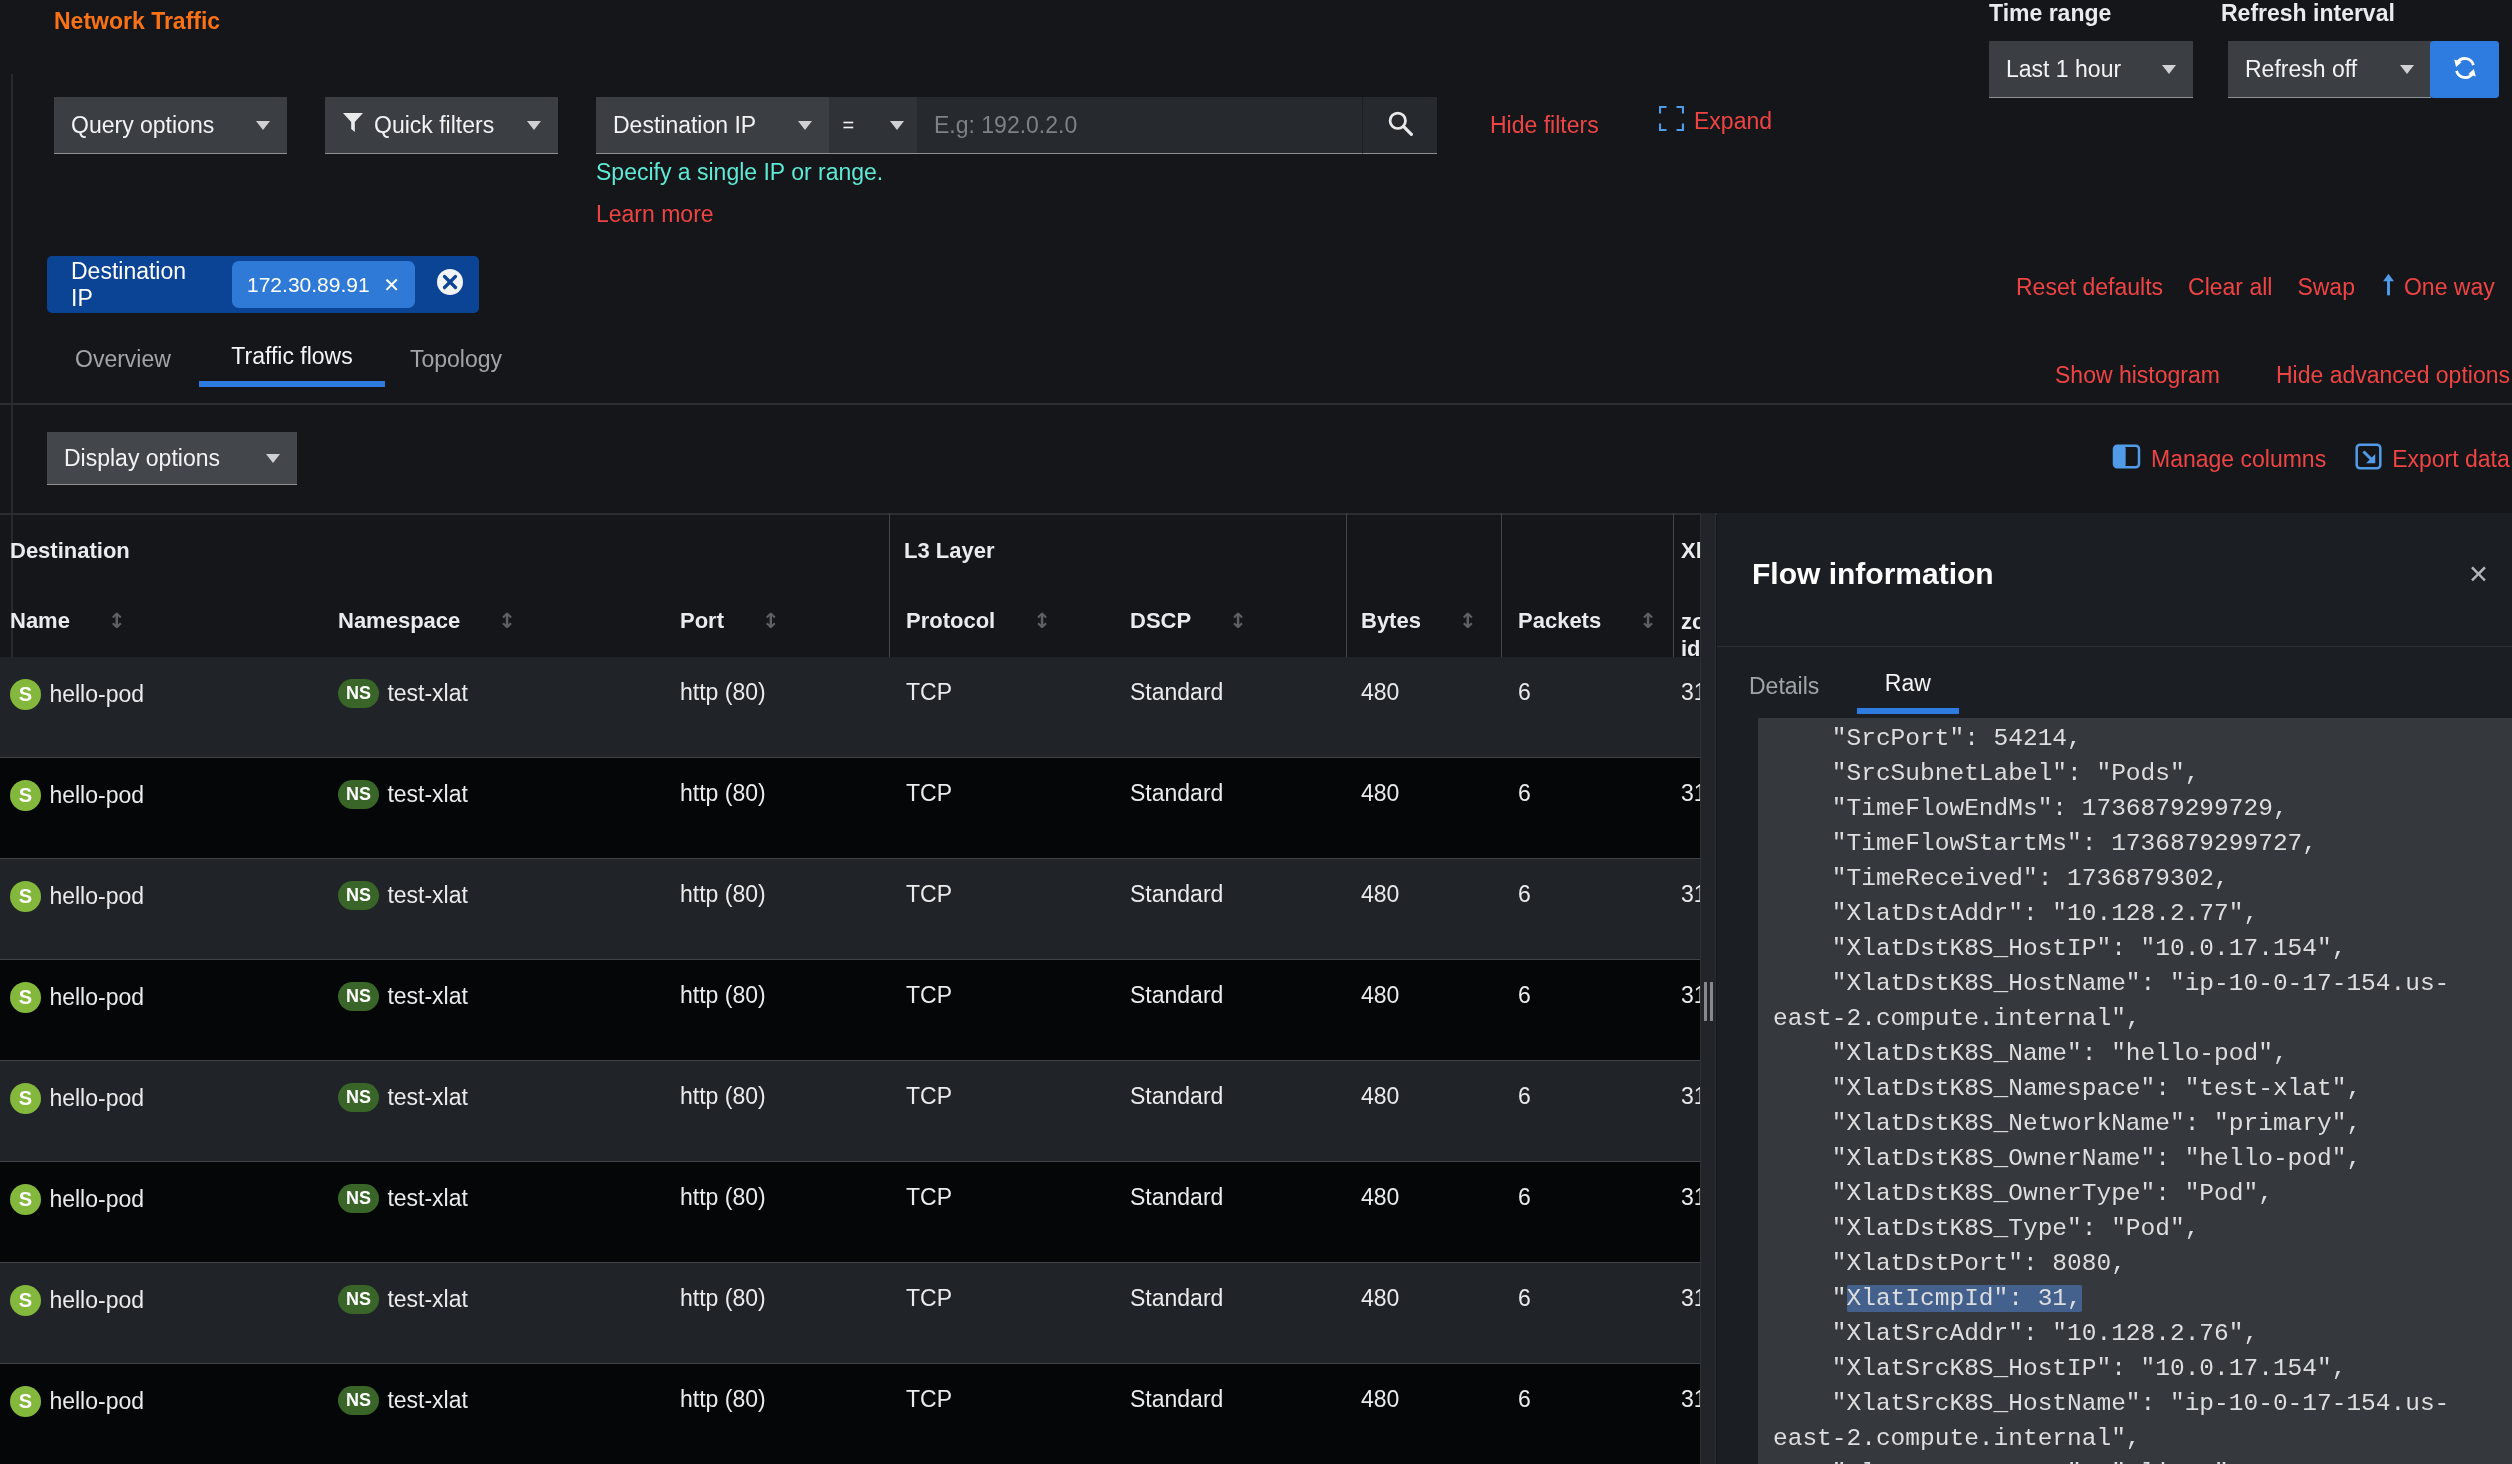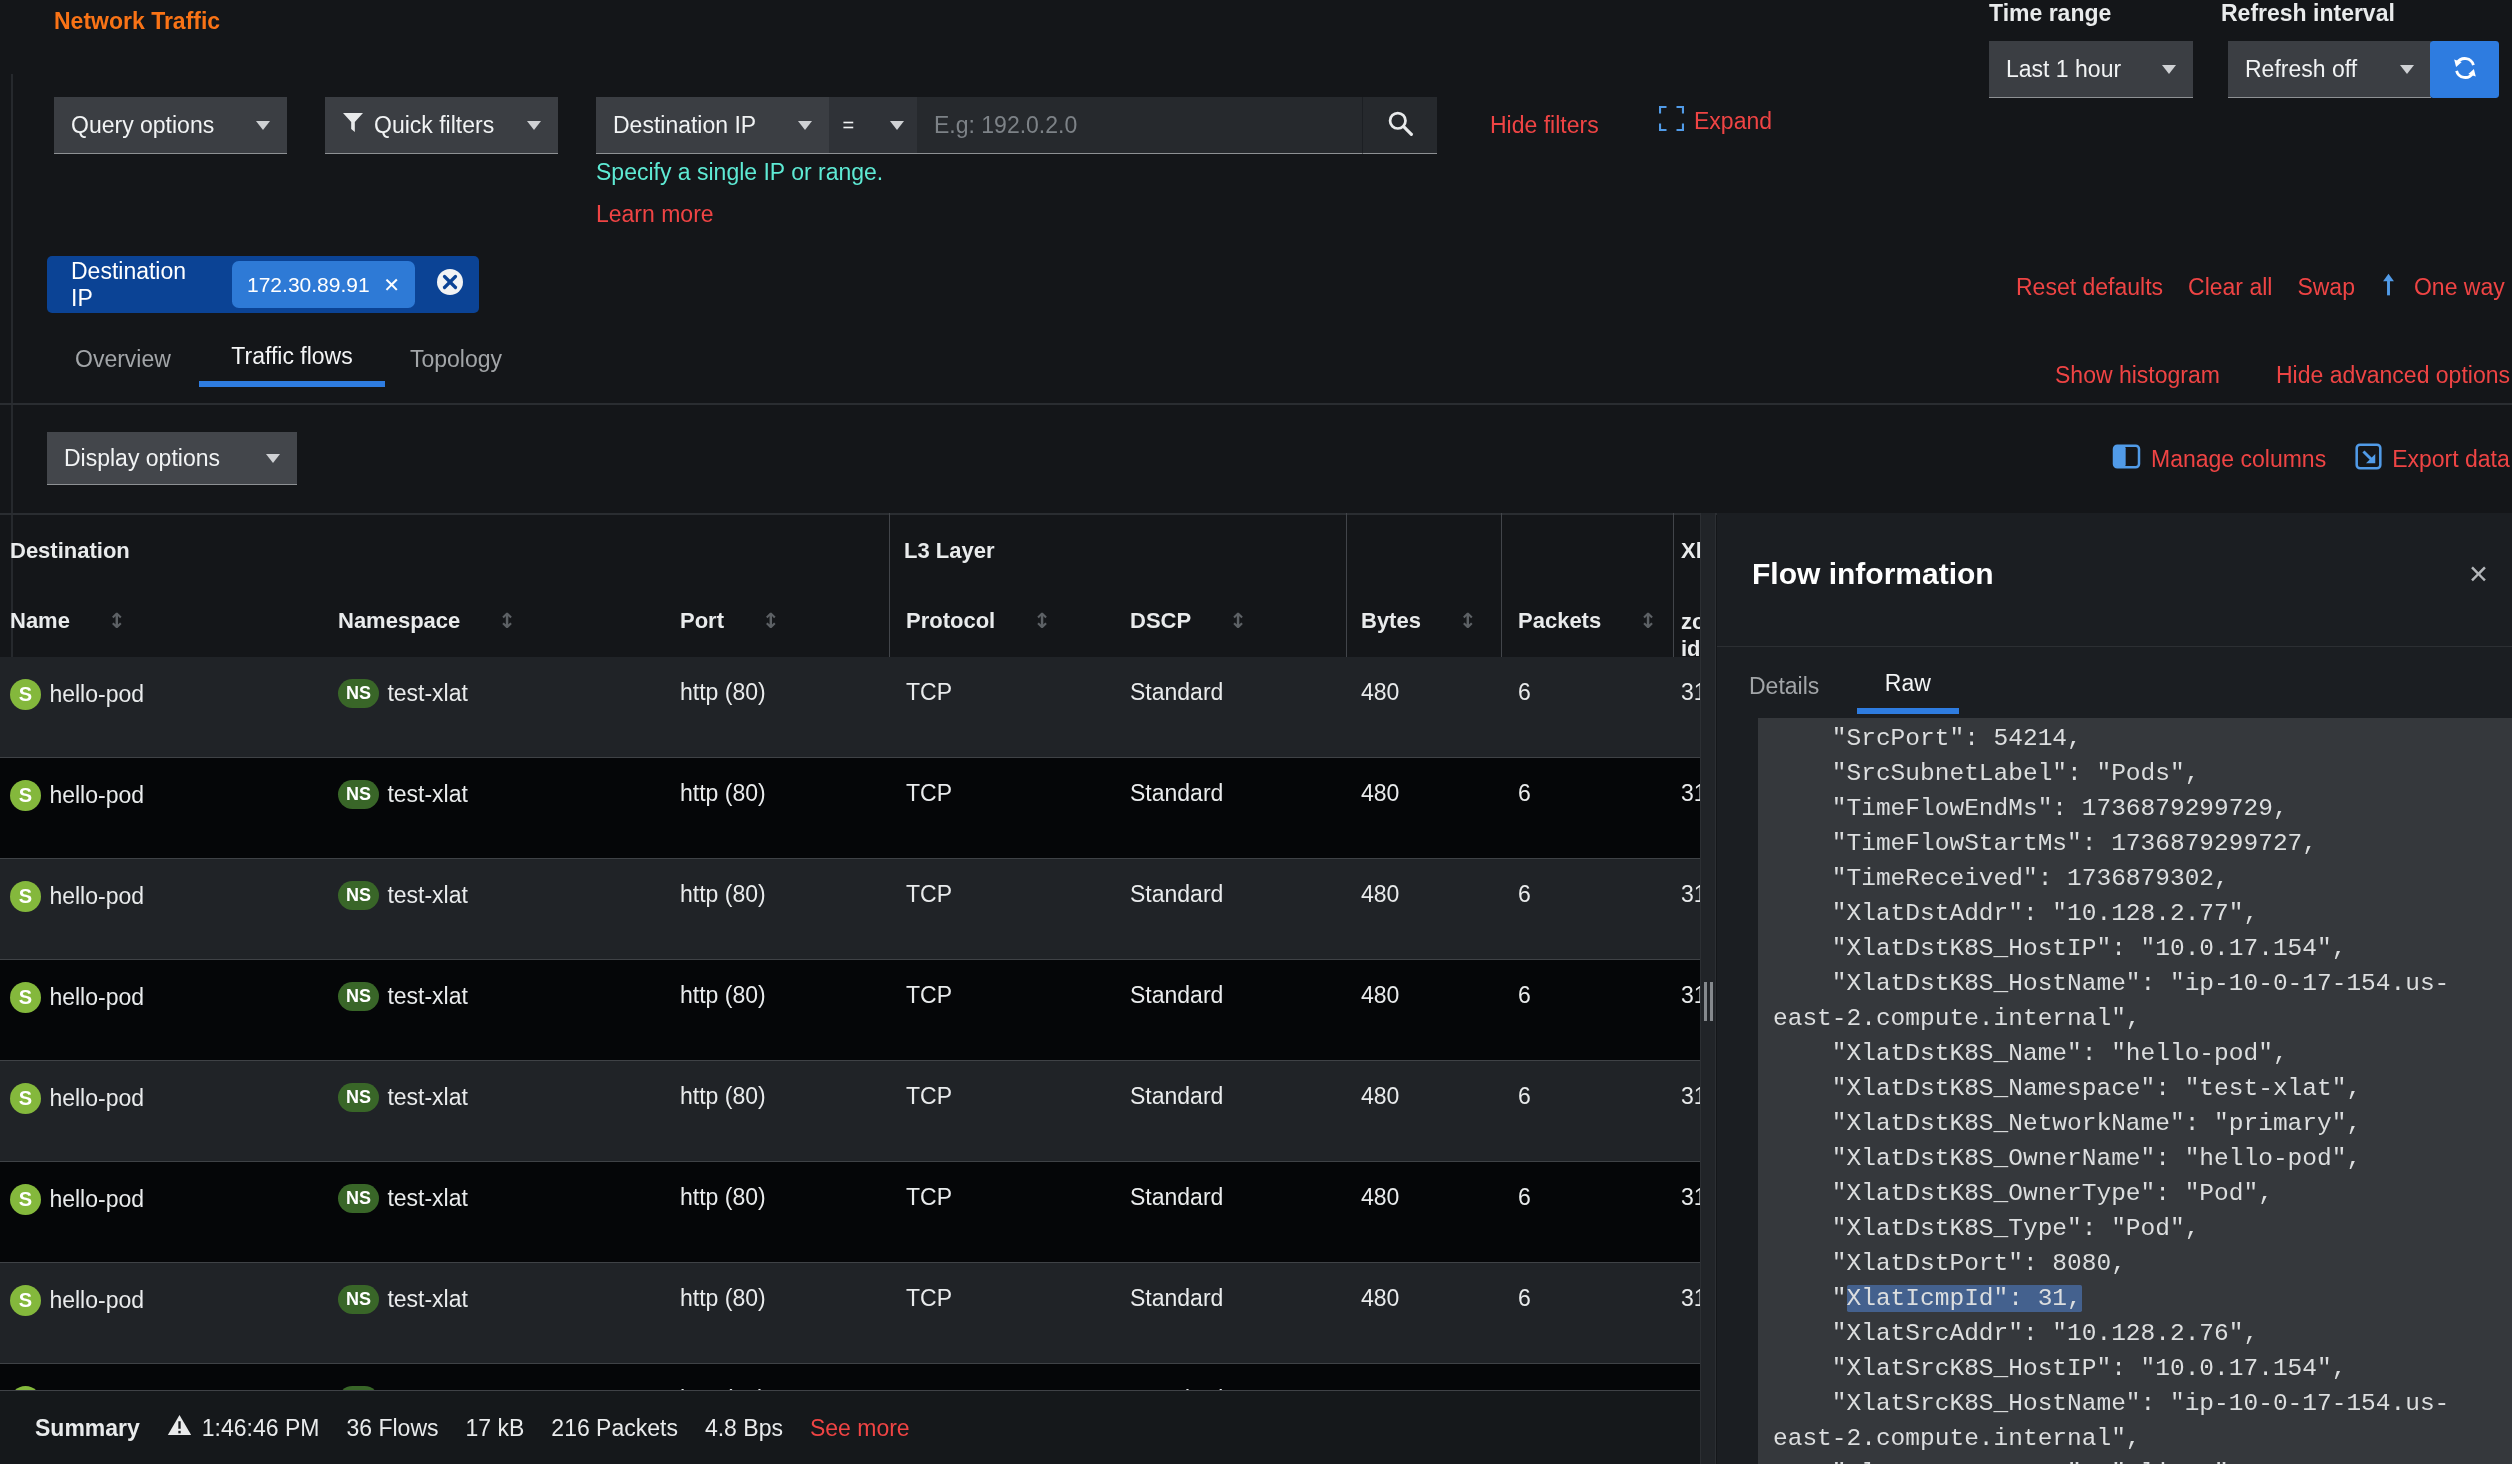--- a/index.html
+++ b/index.html
@@ -224,21 +224,21 @@
         <line x1="21.5" y1="10.5" x2="10.5" y2="21.5" stroke="#0b4395" stroke-width="3.2" stroke-linecap="round"></line>
       </svg>
     </span>
   </span>
 </div>
 
 <div class="abs filter-links">
   <a>Reset defaults</a>
   <a>Clear all</a>
   <a>Swap</a>
-  <a style="display:flex;align-items:center;gap:17px;">
+  <a style="display:flex;align-items:center;gap:7px;">
     <span>
       <svg width="17" height="25" viewBox="0 0 20 30">
         <line x1="10" y1="28" x2="10" y2="8" stroke="#519be8" stroke-width="3.5"></line>
         <polygon points="10,2 3.5,11 16.5,11" fill="#519be8"></polygon>
       </svg>
     </span>
     <span>One way</span>
   </a>
 </div>
 
@@ -394,38 +394,20 @@
         <div class="cell c-ns"><span class="badge badge-ns">NS</span>test-xlat</div>
         <div class="cell c-port">http (80)</div>
         <div class="cell c-proto">TCP</div>
         <div class="cell c-dscp">Standard</div>
         <div class="cell c-bytes">480</div>
         <div class="cell c-pkts">6</div>
         <div class="cell c-xlat">31</div>
       </div>
     </div>
 
-  <div class="summary-bar">
-    <span class="sum-label">Summary</span>
-    <span class="sum-time">
-      <span>
-        <svg width="25" height="24" viewBox="0 0 30 28">
-          <polygon points="15,2 29,26 1,26" fill="#e9eaeb"></polygon>
-          <rect x="13.6" y="9.5" width="2.8" height="9" fill="#15181b"></rect>
-          <rect x="13.6" y="21" width="2.8" height="3" fill="#15181b"></rect>
-        </svg>
-      </span>
-      <span>1:46:46 PM</span>
-    </span>
-    <span>36 Flows</span>
-    <span>17 kB</span>
-    <span>216 Packets</span>
-    <span>4.8 Bps</span>
-    <a>See more</a>
-  </div>
 </div>
 
 <div class="abs gutter">
   <div class="handle">
       <span></span>
       <span></span>
     </div>
 </div>
 
 <div class="abs panel">

